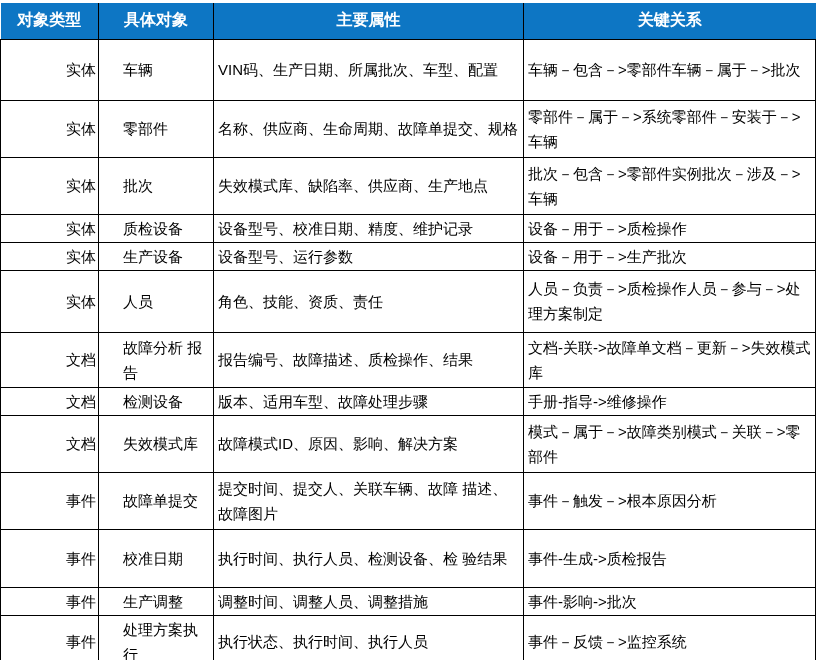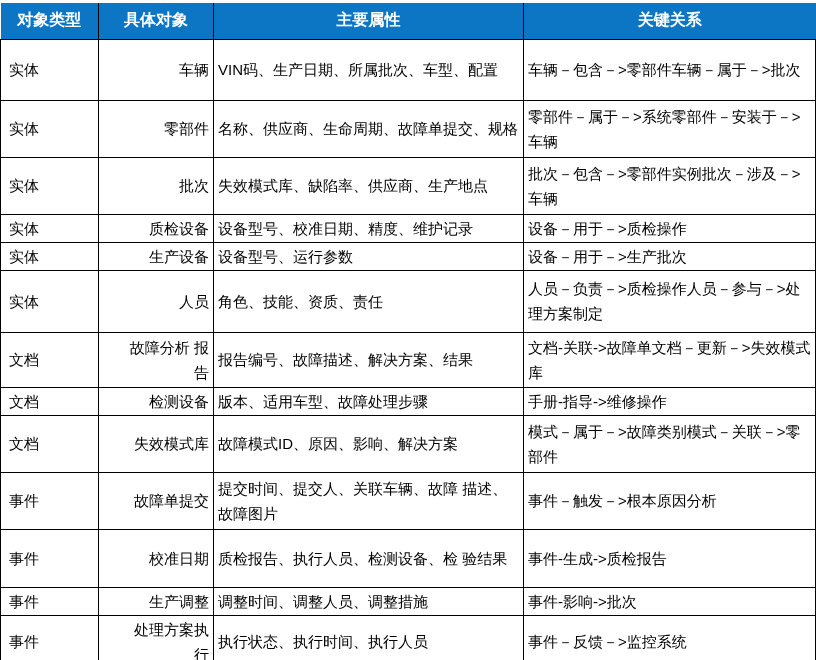--- a/index.html
+++ b/index.html
@@ -42,22 +42,22 @@
   }
   th:first-child{border-left:none;}
   th:last-child{border-right:none;}
   td{
     font-size:15px;
     line-height:25px;
     padding:1px 4px;
     vertical-align:middle;
     text-align:left;
   }
-  td.c-type{text-align:left;padding:1px 8px;}
-  td.c-object{padding-left:24px;text-align:right;}
+  td.c-type{text-align:right;padding:1px 2px;}
+  td.c-object{padding-left:24px;}
   
   tbody tr:nth-child(1){height:61px;}
   tbody tr:nth-child(2){height:57px;}
   tbody tr:nth-child(3){height:57px;}
   tbody tr:nth-child(4){height:28px;}
   tbody tr:nth-child(5){height:28px;}
   tbody tr:nth-child(6){height:62px;}
   tbody tr:nth-child(7){height:55px;}
   tbody tr:nth-child(8){height:28px;}
   tbody tr:nth-child(9){height:57px;}
@@ -117,21 +117,21 @@
     </tr>
     <tr>
       <td class="c-type">实体</td>
       <td class="c-object">人员</td>
       <td class="c-attrs">角色、技能、资质、责任</td>
       <td class="c-rel">人员－负责－&gt;质检操作人员－参与－&gt;处理方案制定</td>
     </tr>
     <tr>
       <td class="c-type">文档</td>
       <td class="c-object">故障分析 报告</td>
-      <td class="c-attrs">报告编号、故障描述、解决方案、结果</td>
+      <td class="c-attrs">报告编号、故障描述、质检操作、结果</td>
       <td class="c-rel">文档-关联-&gt;故障单文档－更新－&gt;失效模式库</td>
     </tr>
     <tr>
       <td class="c-type">文档</td>
       <td class="c-object">检测设备</td>
       <td class="c-attrs">版本、适用车型、故障处理步骤</td>
       <td class="c-rel">手册-指导-&gt;维修操作</td>
     </tr>
     <tr>
       <td class="c-type">文档</td>
@@ -141,21 +141,21 @@
     </tr>
     <tr>
       <td class="c-type">事件</td>
       <td class="c-object">故障单提交</td>
       <td class="c-attrs">提交时间、提交人、关联车辆、故障 描述、故障图片</td>
       <td class="c-rel">事件－触发－&gt;根本原因分析</td>
     </tr>
     <tr>
       <td class="c-type">事件</td>
       <td class="c-object">校准日期</td>
-      <td class="c-attrs">质检报告、执行人员、检测设备、检 验结果</td>
+      <td class="c-attrs">执行时间、执行人员、检测设备、检 验结果</td>
       <td class="c-rel">事件-生成-&gt;质检报告</td>
     </tr>
     <tr>
       <td class="c-type">事件</td>
       <td class="c-object">生产调整</td>
       <td class="c-attrs">调整时间、调整人员、调整措施</td>
       <td class="c-rel">事件-影响-&gt;批次</td>
     </tr>
     <tr>
       <td class="c-type">事件</td>

